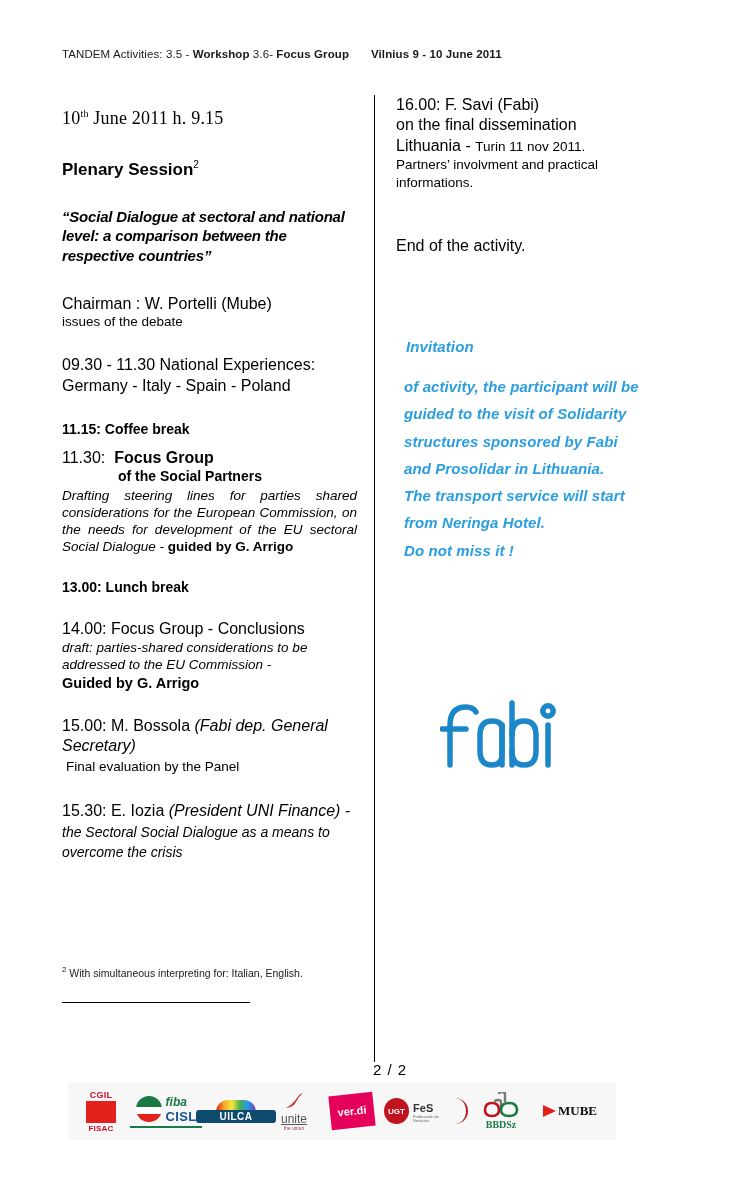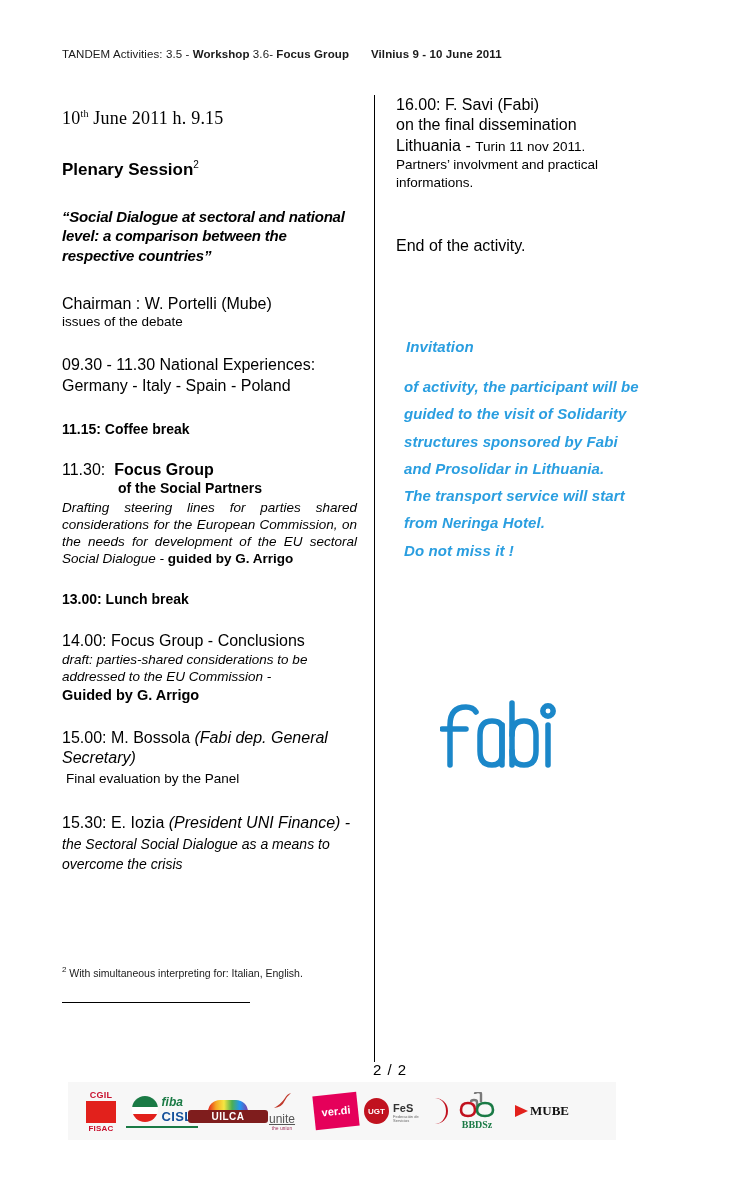--- a/index.html
+++ b/index.html
@@ -44,21 +44,21 @@
     line-height:1.32; margin-top:27px; letter-spacing:-.2px;
   }
 
   .chairman { font-size:16px; margin-top:28px; line-height:1.25; }
   .sub13 { font-size:13.5px; }
 
   .natexp { font-size:16px; margin-top:24px; line-height:1.3; }
 
   .break { font-size:14px; font-weight:bold; margin-top:24px; }
 
-  .fgHead { font-size:16px; margin-top:24px; }
+  .fgHead { font-size:16px; margin-top:12px; }
   .fgHead b { font-weight:bold; }
   .fgSub { font-size:14px; font-weight:bold; margin-left:56px; margin-top:1px; }
 
   .just {
     font-size:13.5px; font-style:italic; line-height:1.26;
     text-align:justify; margin-top:3px;
   }
   .just .bold { font-weight:bold; font-style:normal; }
 
   .concl { font-size:16px; margin-top:25px; }
@@ -93,21 +93,21 @@
   .inviteTitle { margin-top:83px; padding-left:10px; font-size:15px; }
   .inviteBody { margin-top:18px; padding-left:8px; line-height:1.82; font-size:15px; }
 
   
   .fabi { position:absolute; left:440px; top:695px; width:120px; height:75px; }
 
   
   .logostrip {
     position:absolute; left:68px; top:1082px; width:548px; height:58px;
     background:#f7f7f7;
-    display:flex; align-items:center; justify-content:flex-start;
+    display:flex; align-items:center; justify-content:space-between;
     padding:0 10px; box-sizing:border-box;
   }
   .logo { display:flex; align-items:center; justify-content:center; }
 
   
   .cgil { flex-direction:column; width:46px; }
   .cgil .t { font:bold 9px "Liberation Sans",sans-serif; color:#c8102e; letter-spacing:.2px; }
   .cgil .sq { width:30px; height:22px; background:#e2211c; margin:1px 0; }
   .cgil .b { font:bold 8px "Liberation Sans",sans-serif; color:#c8102e; letter-spacing:.2px; }
 
@@ -122,21 +122,21 @@
   .fiba .txt .c { font:bold 13px "Liberation Sans",sans-serif; color:#14509a; letter-spacing:.3px; }
   .fiba .ul { width:72px; height:2px; background:#1a7a45; margin-top:2px; }
 
   
   .uilca { width:56px; flex-direction:column; }
   .uilca .rain {
     width:40px; height:12px; border-radius:20px 20px 0 0;
     background:linear-gradient(90deg,#e2211c,#f6a623,#f5e642,#4caf50,#2196f3,#7e3fa8);
   }
   .uilca .bar {
-    width:48px; background:#7f1d1d; color:#fff; text-align:center;
+    width:48px; background:#0c4a6e; color:#fff; text-align:center;
     font:bold 10px "Liberation Sans",sans-serif; letter-spacing:.5px;
     border-radius:3px; margin-top:-2px; padding:1px 16px;
   }
 
   
   .unite { width:52px; flex-direction:column; }
   .unite .swirl { width:22px; height:18px; }
   .unite .n { font:500 12px "Liberation Sans",sans-serif; color:#555; margin-top:2px; }
   .unite .n u { text-decoration:underline; }
   .unite .tiny { font-size:4.5px; color:#9b2050; letter-spacing:.2px; }

